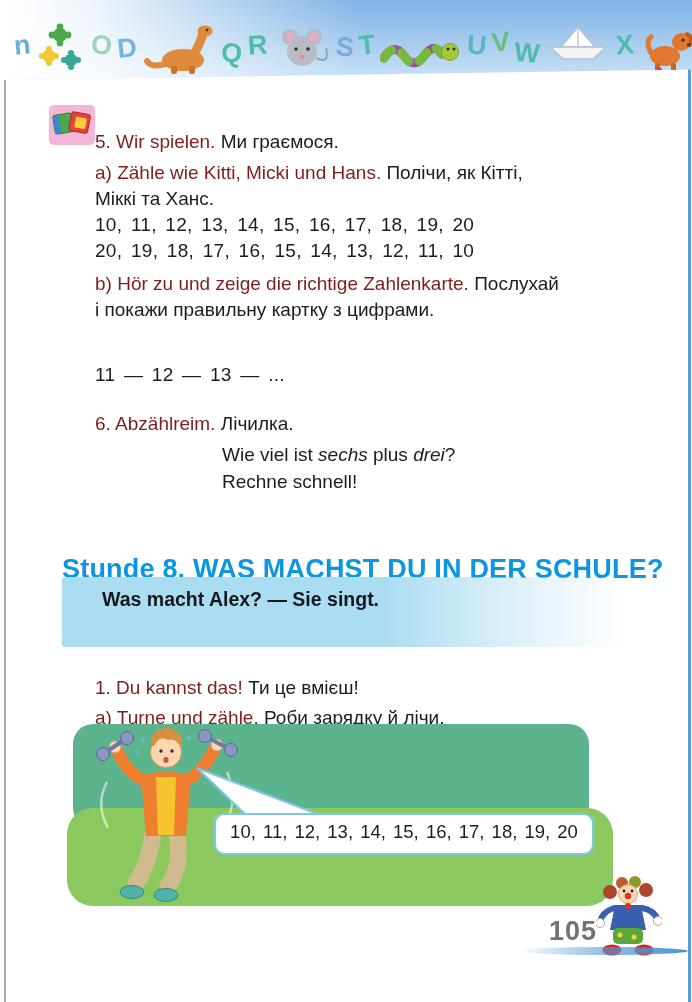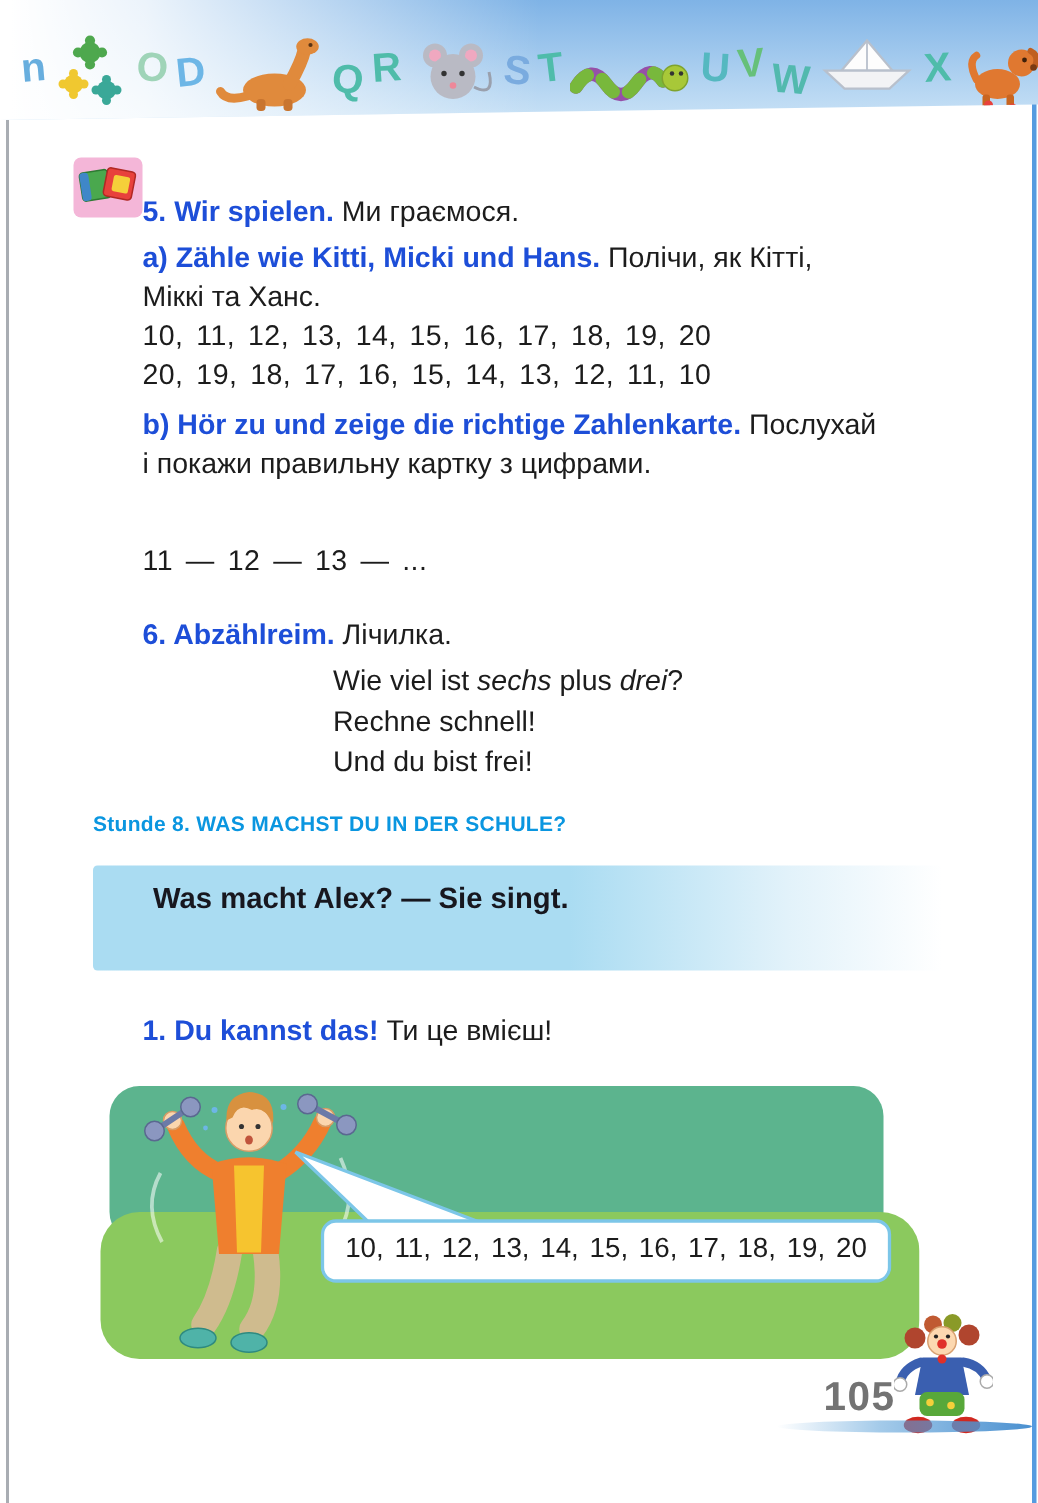--- a/index.html
+++ b/index.html
@@ -19,26 +19,26 @@
       linear-gradient(to right,#ffffff 1%,rgba(255,255,255,.85) 14%,rgba(255,255,255,0) 52%),
       linear-gradient(to bottom,var(--banner_blue,#7fb3e6),#c9e2f6);
     clip-path:polygon(0 0,100% 0,100% 87%,0 100%);
   }
   .banner-row{display:flex;align-items:center;gap:5px;padding:16px 12px 0 14px;}
   .banner-letter{font-weight:bold;font-size:27px;line-height:1;display:inline-block;}
   .critter{display:inline-block;flex:0 0 auto;}
 
   
   .abs{position:absolute;left:95px;font-size:19px;line-height:26px;}
-  b{font-weight:bold;color:#1d4ed8;}
+  b{font-weight:normal;color:#7f1d1d;}
   .nums{letter-spacing:.3px;word-spacing:3px;}
 
   .heading{
     position:absolute;left:62px;top:527px;
-    font-size:14px;font-weight:bold;color:var(--heading_blue,#0a96e0);
+    font-size:27px;font-weight:bold;color:var(--heading_blue,#0a96e0);
     letter-spacing:.2px;
   }
   .infobox{
     position:absolute;left:62px;top:577px;width:578px;height:70px;
     background:linear-gradient(to right,var(--box_blue,#aadcf2) 0%,var(--box_blue,#aadcf2) 55%,rgba(190,226,244,.45) 80%,rgba(255,255,255,0) 98%);
     border-radius:3px;
   }
   .infobox .line{margin:0;padding:0 0 0 16px;font-size:19.5px;font-weight:bold;line-height:27px;color:#17171f;}
   .infobox .line:first-child{padding-top:9px;padding-left:40px;}
 
@@ -186,29 +186,29 @@
 
   <p class="abs" style="top:252px"><b>b) Hör zu und zeige die richtige Zahlenkarte.</b> <span>Послухай</span><br><span>і покажи правильну картку з цифрами.</span></p>
 
 
   <p class="abs nums" style="top:343px">11 — 12 — 13 — ...</p>
 
   <p class="abs" style="top:392px"><b>6. Abzählreim.</b> <span>Лічилка.</span></p>
 
   <p class="poem" style="top:422px"><span>Wie viel ist </span><i>sechs</i><span> plus </span><i>drei</i><span>?</span></p>
   <p class="poem" style="top:449px">Rechne schnell!</p>
-  <p class="poem" style="top:476px">Und du bist frei!</p>
 
   <p class="heading">Stunde 8. WAS MACHST DU IN DER SCHULE?</p>
 
   <div class="infobox">
     <p class="line">Was macht Alex? — Sie singt.</p>
   </div>
 
   <p class="abs" style="top:656px"><b>1. Du kannst das!</b> <span>Ти це вмієш!</span></p>
+  <p class="abs" style="top:686px"><b>a) Turne und zähle.</b> <span>Роби зарядку й лічи.</span></p>
 
   <div class="illustration">
     <svg width="548" height="190" viewBox="0 0 548 190">
       <rect x="8" y="4" width="516" height="104" rx="20" fill="var(--field_teal,#5cb48e)"></rect>
       <rect x="2" y="88" width="546" height="98" rx="26" fill="var(--grass_green,#8bc95e)"></rect>
 
       <path d="M42,62 q-12,22 1,46" stroke="rgba(255,255,255,.55)" stroke-width="2.5" fill="none"></path>
       <path d="M162,52 q12,26 -1,50" stroke="rgba(255,255,255,.55)" stroke-width="2.5" fill="none"></path>
 
       <path d="M88,114 Q83,146 71,163" stroke="#cfbb8e" stroke-width="17" fill="none" stroke-linecap="round"></path>

